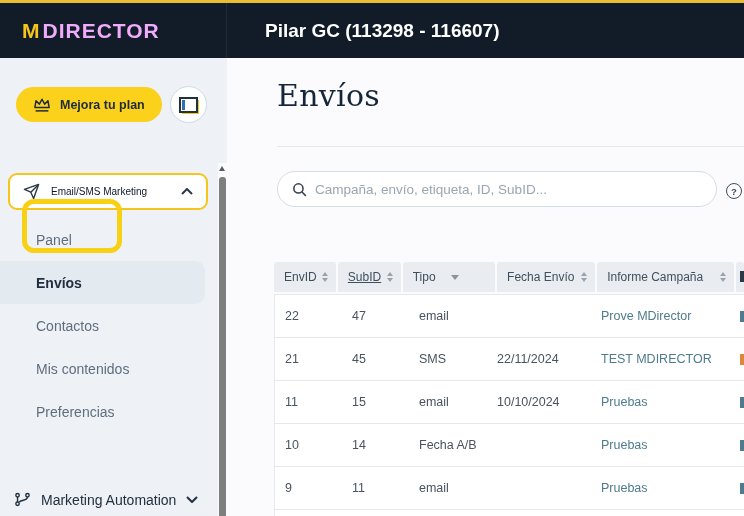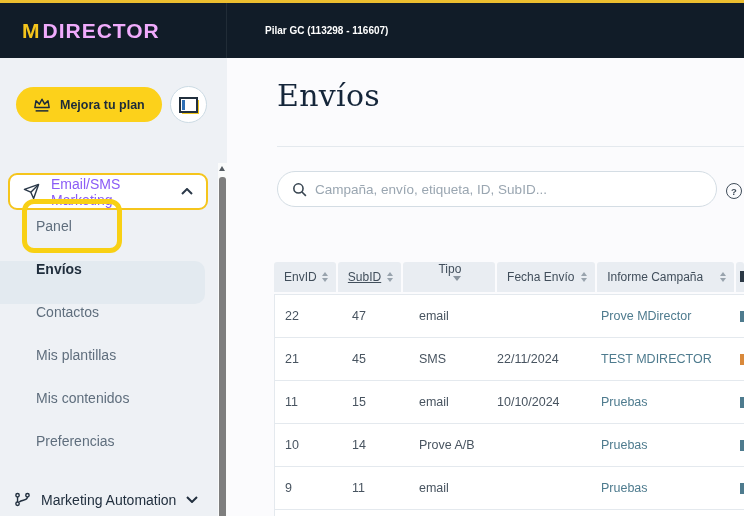--- a/index.html
+++ b/index.html
@@ -6,39 +6,39 @@
   .app{position:relative;width:744px;height:516px;overflow:hidden;background:#fbfbfd;
        font-family:"Liberation Sans",sans-serif;-webkit-font-smoothing:antialiased;}
 
   
   .topline{position:absolute;top:0;left:0;right:0;height:3px;background:#ecbe2f;}
   .topbar{position:absolute;top:3px;left:0;right:0;height:55px;background:#111c28;display:flex;align-items:center;}
   .logo{width:227px;height:100%;display:flex;align-items:center;padding-left:22px;box-sizing:border-box;
         font-size:21px;font-weight:bold;letter-spacing:1px;border-right:1px solid rgba(255,255,255,.07);cursor:pointer;}
   .logo-m{color:#f5c51c;margin-right:2px;}
   .logo-rest{color:#f0abfc;}
-  .topbar-title{margin-left:38px;color:#fff;font-weight:bold;font-size:10px;}
+  .topbar-title{margin-left:38px;color:#fff;font-weight:bold;font-size:19px;}
 
   
   .sidebar{position:absolute;top:58px;left:0;width:227px;bottom:0;background:#eef1f5;}
   .upgrade{position:absolute;left:16px;top:29px;height:35px;border:none;border-radius:18px;background:#fcd11b;
            display:flex;align-items:center;gap:9px;padding:0 17px;font-family:inherit;
            font-size:12.5px;font-weight:bold;color:#1d2b3a;cursor:pointer;}
   .collapse-btn{position:absolute;left:170px;top:28px;width:37px;height:37px;border-radius:50%;background:#fff;
                 border:1px solid #ccdbe4;display:flex;align-items:center;justify-content:center;cursor:pointer;}
   .collapse-glyph{position:relative;width:15px;height:12px;border:2px solid #22303e;background:#fff;
                   box-shadow:2px 2px 0 -1px #f0c51e;}
   .collapse-glyph::before{content:"";position:absolute;left:1px;top:1px;width:3px;height:10px;background:#2f6fb5;}
 
   .menu-pill{position:absolute;left:8px;top:115px;width:200px;height:37px;background:#fff;border:2px solid #f5c51c;
              border-radius:9px;display:flex;align-items:center;gap:11px;padding:0 13px;box-sizing:border-box;cursor:pointer;}
-  .menu-pill .lbl{flex:1;font-size:14px;color:#8b5cf6;}
+  .menu-pill .lbl{flex:1;font-size:10px;color:#0f172a;}
 
   .nav{position:absolute;top:160px;left:0;right:0;}
-  .nav-item{height:43px;display:flex;align-items:flex-start;padding-left:36px;font-size:14px;color:#5f6e7d;cursor:pointer;}
+  .nav-item{height:43px;display:flex;align-items:center;padding-left:36px;font-size:14px;color:#5f6e7d;cursor:pointer;}
   .nav-item.active{width:205px;box-sizing:border-box;background:#e3eaf0;border-radius:0 10px 10px 0;
                    font-weight:bold;color:#1f2d3c;}
 
   .automation{position:absolute;left:14px;top:420px;height:43px;display:flex;align-items:center;gap:10px;
               font-size:14px;color:#22303f;cursor:pointer;}
 
   
   .sb{position:absolute;left:218px;top:105px;width:9px;height:353px;background:#fafbfb;}
   .sb-arrow{position:absolute;top:3px;left:1px;width:0;height:0;border-left:3.5px solid transparent;
             border-right:3.5px solid transparent;border-bottom:5px solid #555c63;cursor:pointer;}
@@ -60,21 +60,21 @@
                    font-size:13.5px;color:#333f4a;}
   .searchbox input::placeholder{color:#9aa6b1;}
   .help{position:absolute;left:499px;top:125px;width:14px;height:14px;border:1.4px solid #3f4c59;border-radius:50%;
         display:flex;align-items:center;justify-content:center;font-size:9.5px;font-weight:bold;color:#3f4c59;cursor:pointer;}
 
   
   .table{position:absolute;left:47px;top:204px;width:470px;}
   .thead{display:flex;gap:2px;margin-bottom:2px;}
   .th{background:#e9edf2;height:30px;display:flex;align-items:center;box-sizing:border-box;
       padding:0 8px 0 10px;font-size:12px;color:#414e5b;border-radius:3px 3px 0 0;cursor:pointer;}
-  .th.c1{width:64px;} .th.c2{width:65px;text-decoration:underline;} .th.c3{width:96px;flex-direction:column;} .th.c4{width:102px;} .th.c5{width:143px;}
+  .th.c1{width:64px;} .th.c2{width:65px;text-decoration:underline;} .th.c3{width:96px;} .th.c4{width:102px;} .th.c5{width:143px;}
   .th.clip{width:8px;position:relative;padding:0;}
   .th.clip::after{content:"";position:absolute;right:0;top:9px;width:4px;height:11px;background:#2b3845;}
   .sort{display:flex;flex-direction:column;gap:2px;margin-left:auto;}
   .tri-up{width:0;height:0;border-left:3.5px solid transparent;border-right:3.5px solid transparent;
           border-bottom:4px solid #98a3ad;}
   .tri-dn{width:0;height:0;border-left:3.5px solid transparent;border-right:3.5px solid transparent;
           border-top:4px solid #98a3ad;}
   .filter-caret{width:0;height:0;margin-left:15px;border-left:4.5px solid transparent;
                 border-right:4.5px solid transparent;border-top:5px solid #8a949e;}
 
@@ -134,23 +134,20 @@
       <div class="nav-item">
           <span>Panel</span>
         </div>
       <div class="nav-item active">
           <span>Envíos</span>
         </div>
       <div class="nav-item">
           <span>Contactos</span>
         </div>
       <div class="nav-item">
-          <span>Mis plantillas</span>
-        </div>
-      <div class="nav-item">
           <span>Mis contenidos</span>
         </div>
       <div class="nav-item">
           <span>Preferencias</span>
         </div>
     </nav>
 
     <div class="automation">
       <span style="display:flex;">
         <svg width="17" height="17" viewBox="0 0 24 24" fill="none" stroke="#22303f" stroke-width="2">
@@ -250,21 +247,21 @@
           <div class="td c1">11</div>
           <div class="td c2">15</div>
           <div class="td c3">email</div>
           <div class="td c4">10/10/2024</div>
           <div class="td c5 link">Pruebas</div>
           <div class="clip-sliver" style="background: rgb(78, 123, 142);"></div>
         </div>
         <div class="row">
           <div class="td c1">10</div>
           <div class="td c2">14</div>
-          <div class="td c3">Prove A/B</div>
+          <div class="td c3">Fecha A/B</div>
           <div class="td c4"></div>
           <div class="td c5 link">Pruebas</div>
           <div class="clip-sliver" style="background: rgb(78, 123, 142);"></div>
         </div>
         <div class="row">
           <div class="td c1">9</div>
           <div class="td c2">11</div>
           <div class="td c3">email</div>
           <div class="td c4"></div>
           <div class="td c5 link">Pruebas</div>

